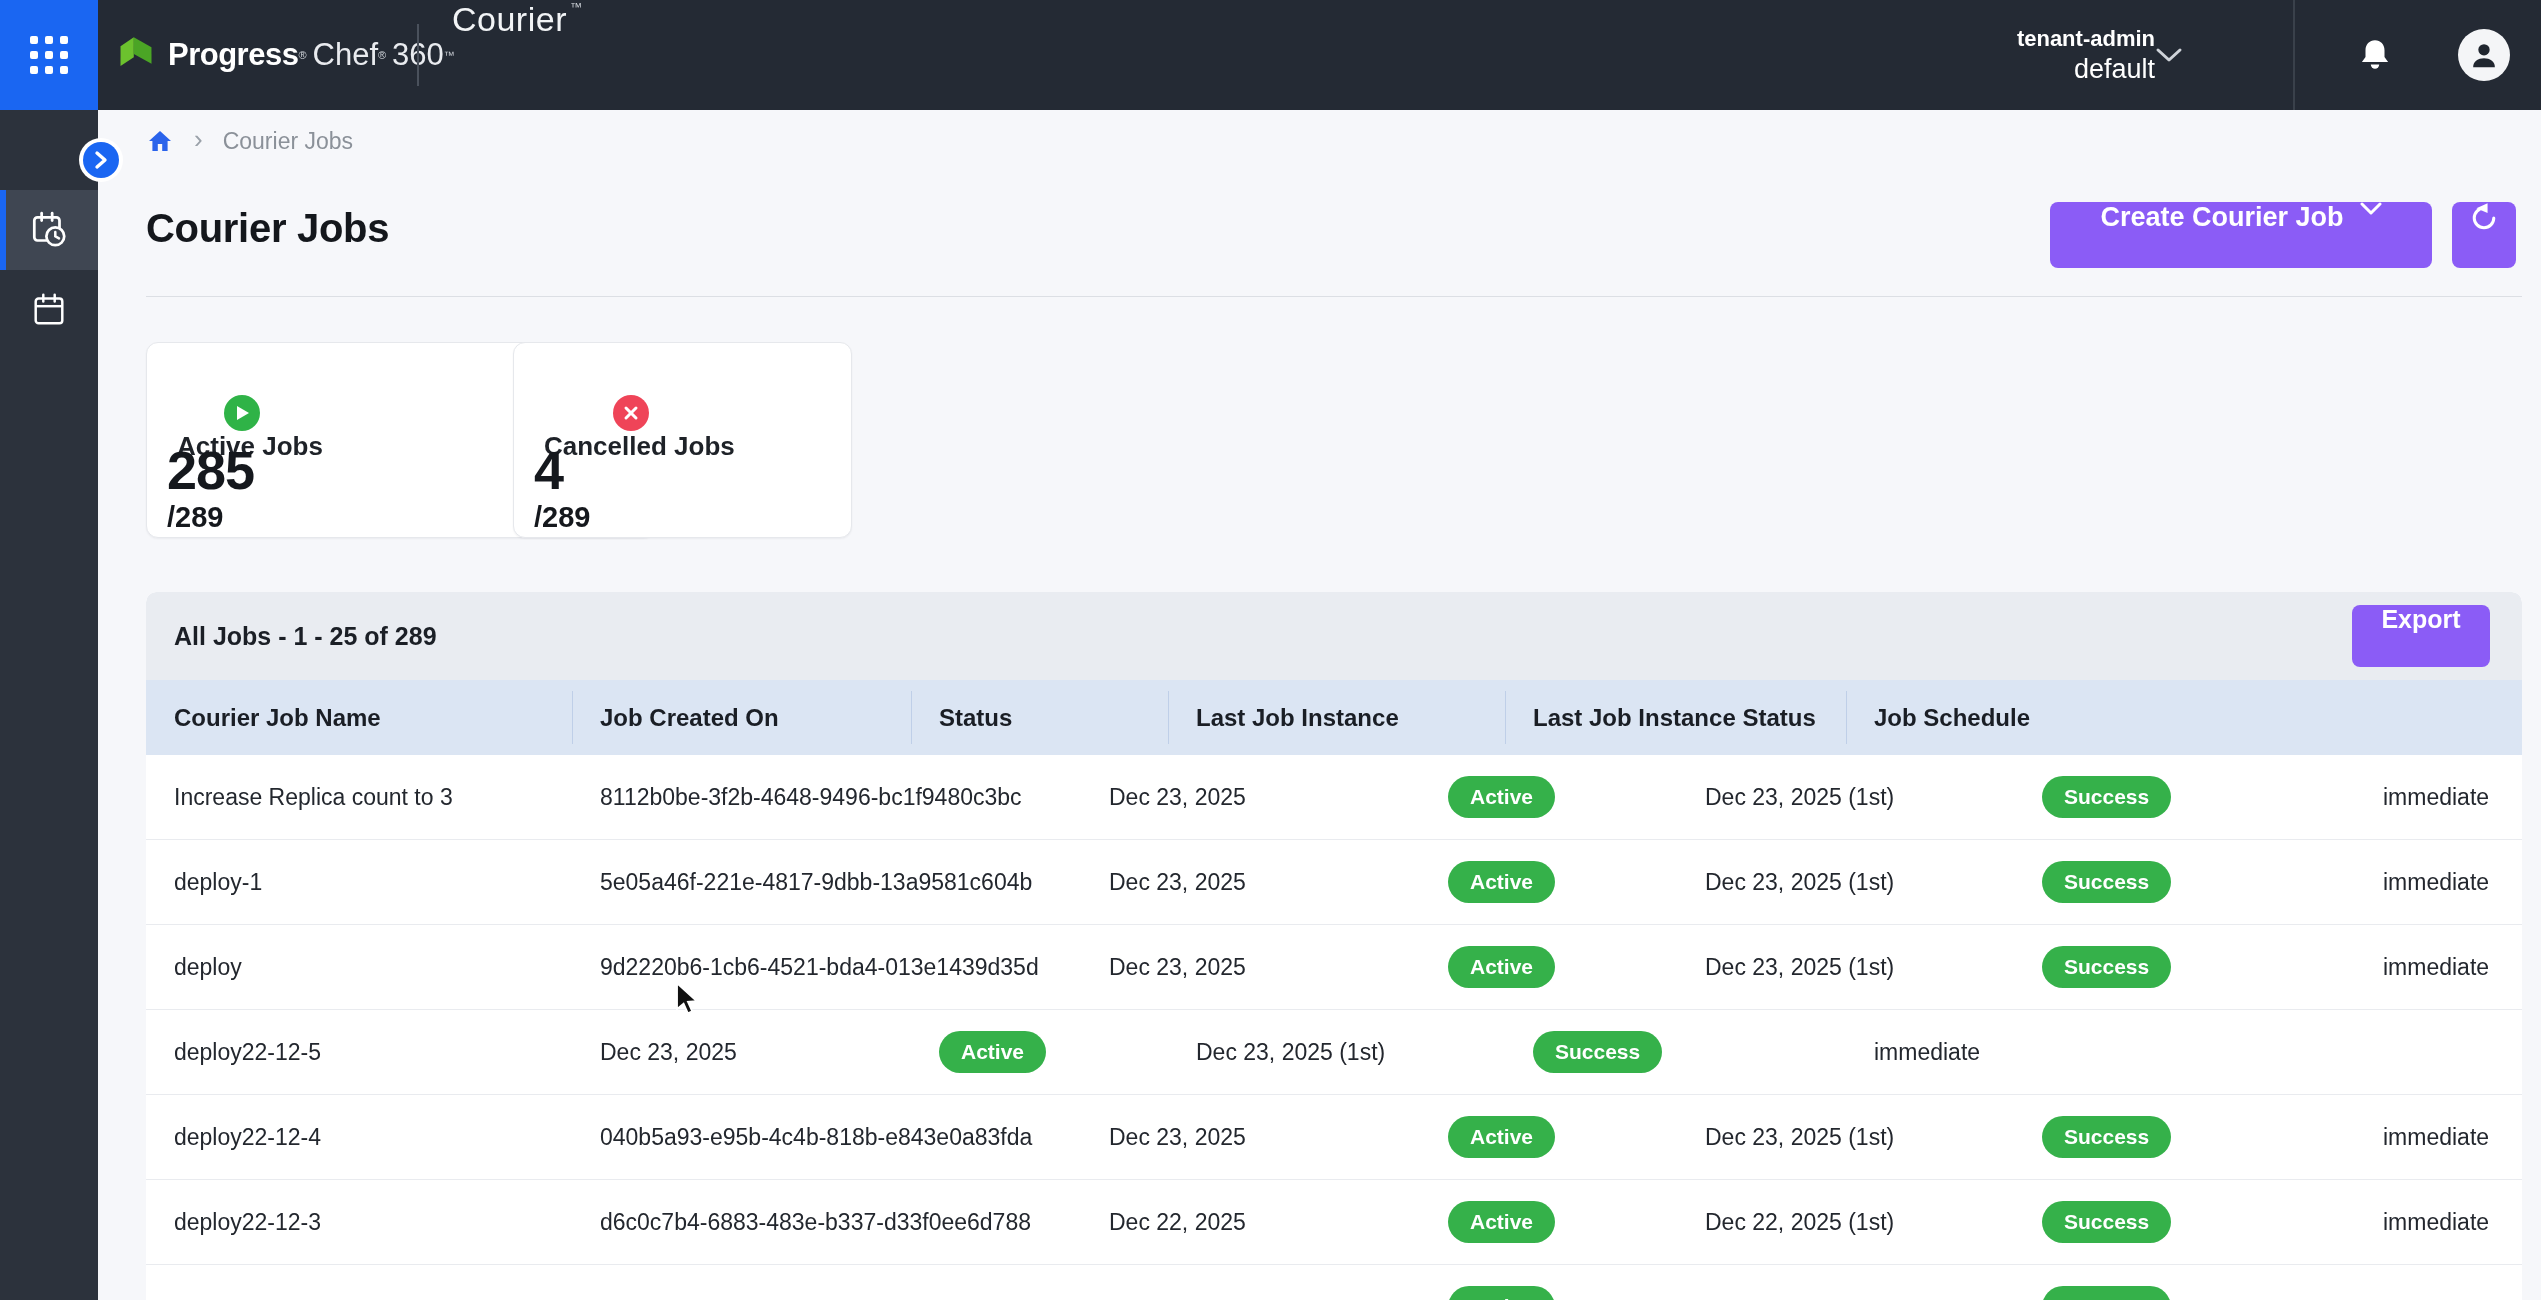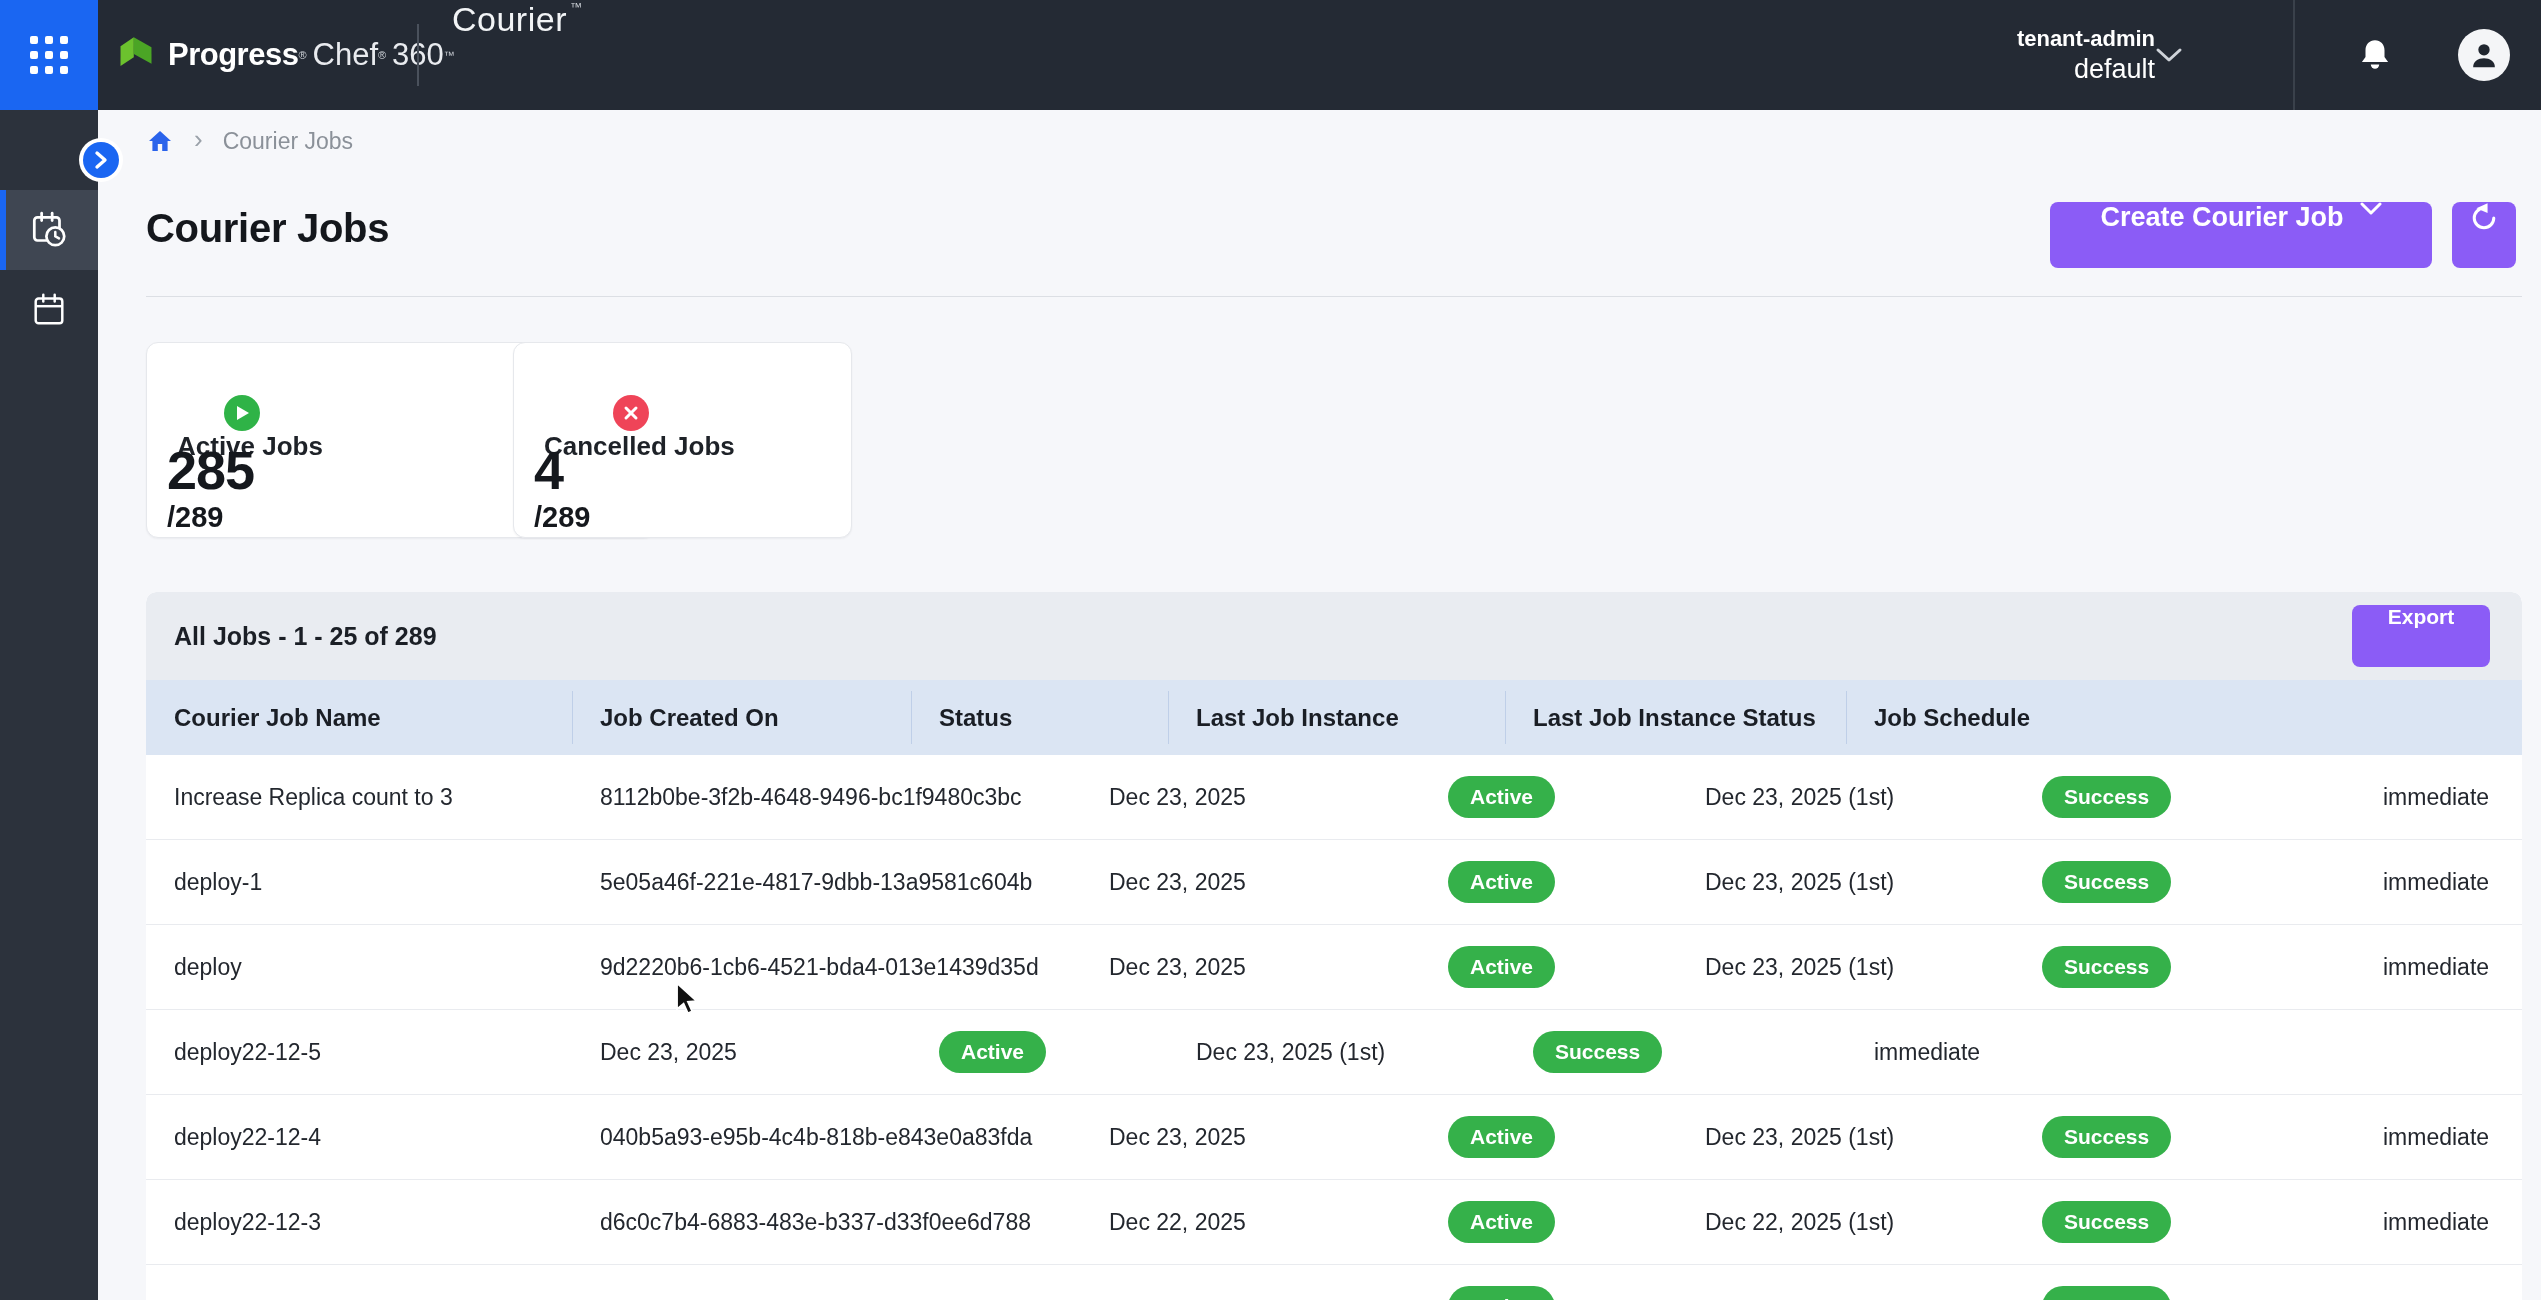--- a/index.html
+++ b/index.html
@@ -72,21 +72,21 @@
   .card-num { position:absolute; left:18px; top:96px; display:flex; align-items:baseline;flex-direction:column; }
   .num-big { font-size:54px; font-weight:800; color:#15181d; letter-spacing:-1px; }
   .num-of { font-size:29px; font-weight:700; color:#15181d; margin-left:2px; }
 
   
   .table-card { position:absolute; left:48px; top:482px; width:2376px; height:708px;
                 border-radius:10px 10px 0 0; overflow:hidden; background:#fff; }
   .table-bar { position:relative; width:2376px; height:88px; background:#e9ecf1; border-radius:10px 10px 0 0; }
   .table-summary { position:absolute; left:28px; top:0; height:88px; display:flex; align-items:center;
                    font-size:25px; font-weight:700; color:#1b1f26; }
-  .export-btn { position:absolute; left:2206px; top:13px; width:138px; height:62px; font-size:21px; font-weight:700; }
+  .export-btn { position:absolute; left:2206px; top:13px; width:138px; height:62px; font-size:25px; font-weight:700; }
 
   .thead { position:relative; width:2455px; height:75px; background:#dbe5f3; display:flex; }
   .tbody { width:2455px; }
   .trow { display:flex; width:2455px; height:85px; background:#fff; border-bottom:1px solid #e9ebef; }
   .cell { display:flex; align-items:center; padding-left:28px; flex:none; overflow:hidden; }
   .hcell { font-size:24px; font-weight:700; color:#1a1e25; position:relative; }
   .hcell + .hcell::before { content:""; position:absolute; left:0; top:11px; height:53px; width:1px; background:#bfcfe8; }
   .bcell { font-size:23px; color:#23272e; }
   .c0{width:426px} .c1{width:509px} .c2{width:339px} .c3{width:257px} .c4{width:337px} .c5{width:341px} .c6{width:246px}
   .badge { background:#35b14a; color:#fff; font-size:21px; font-weight:600; padding:8px 22px; border-radius:999px; line-height:1.25; }

